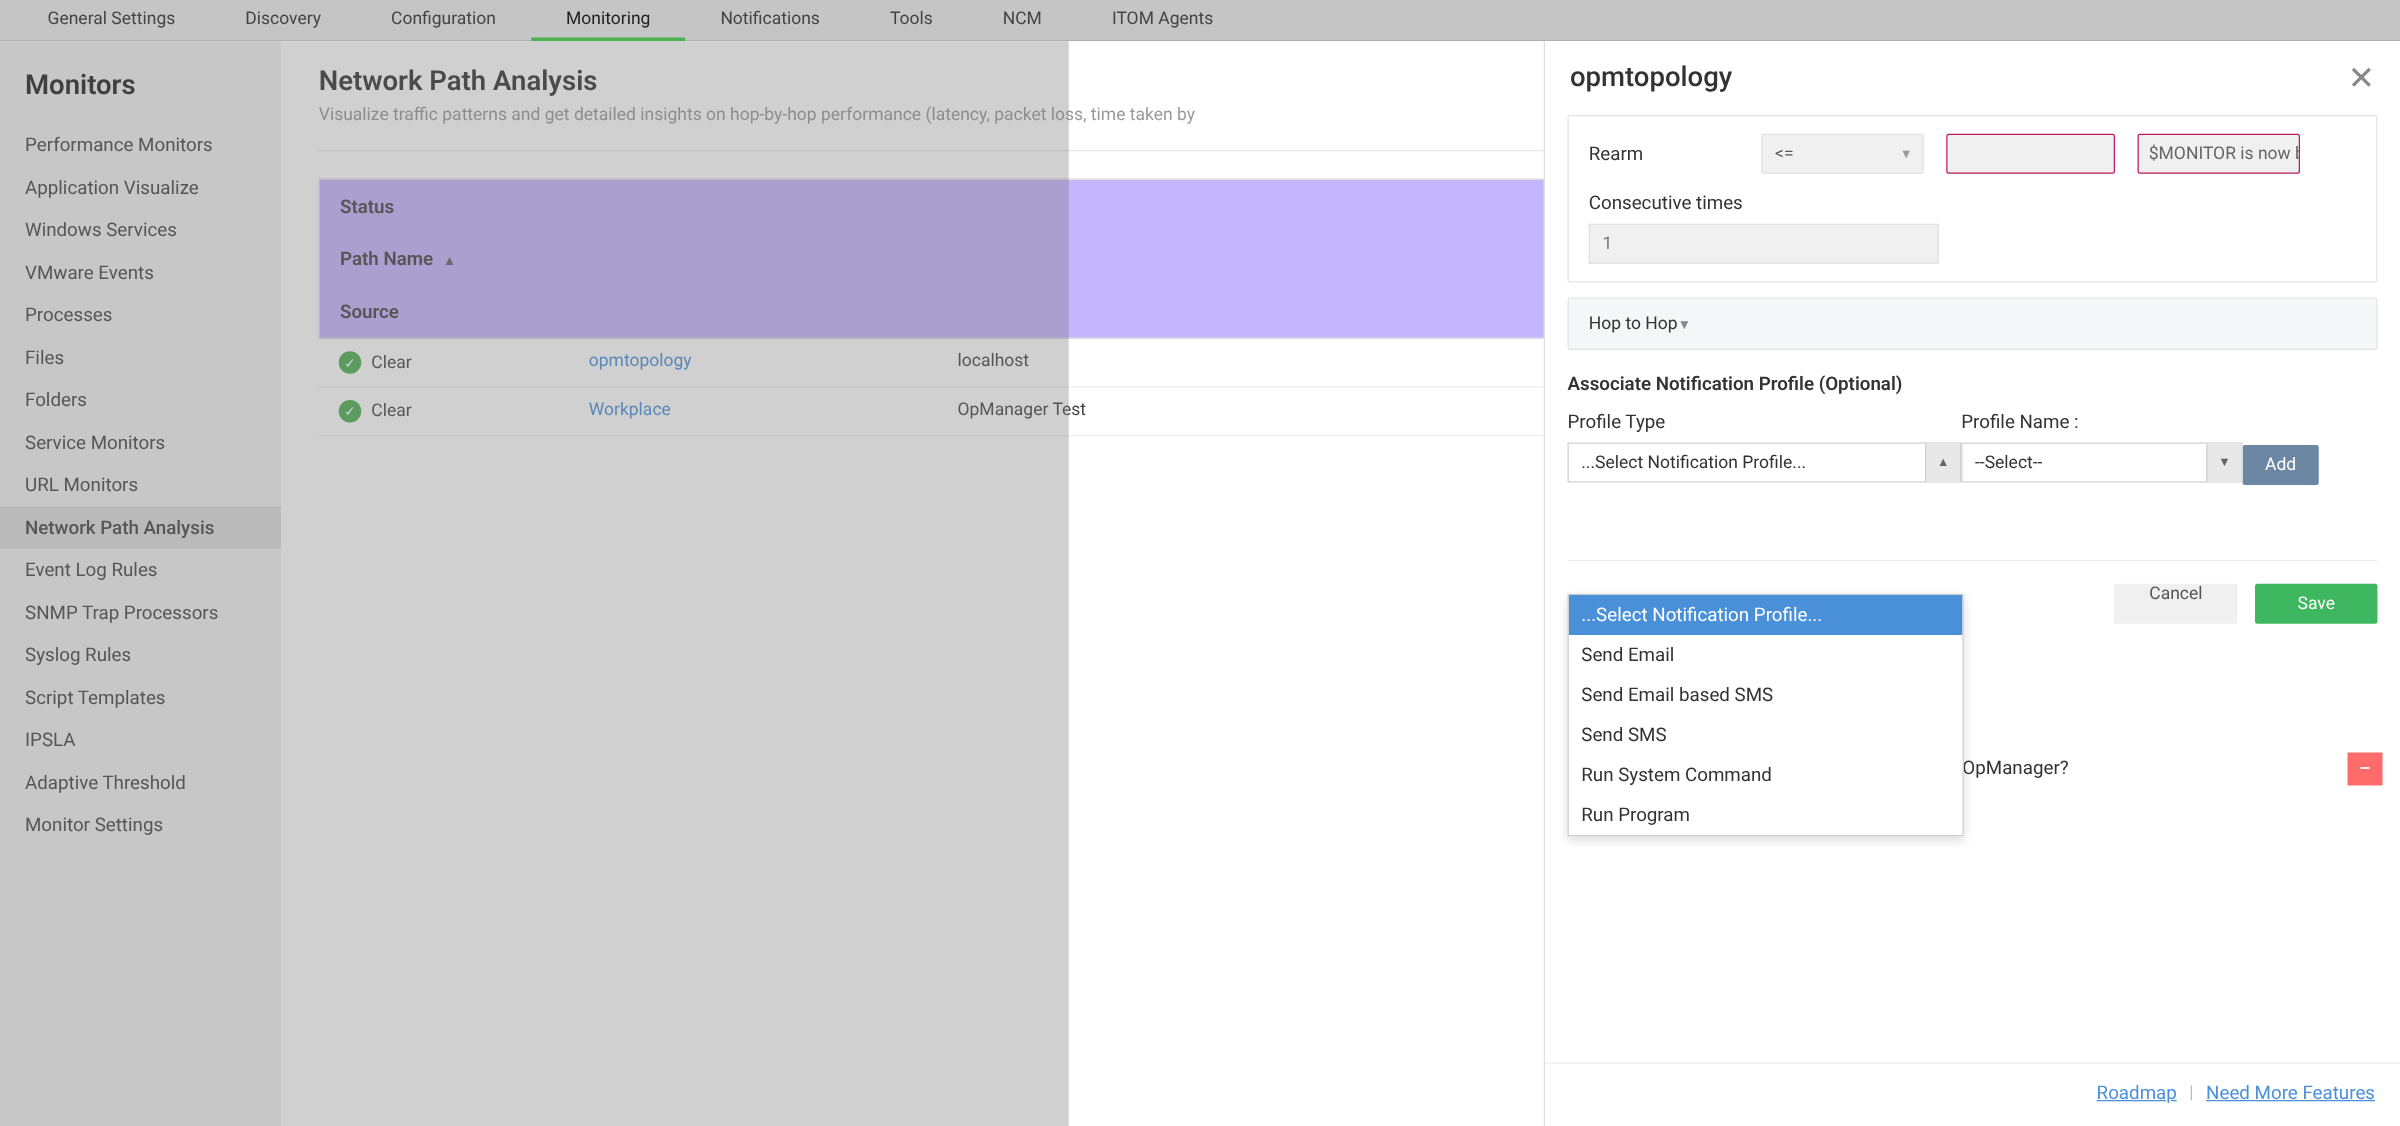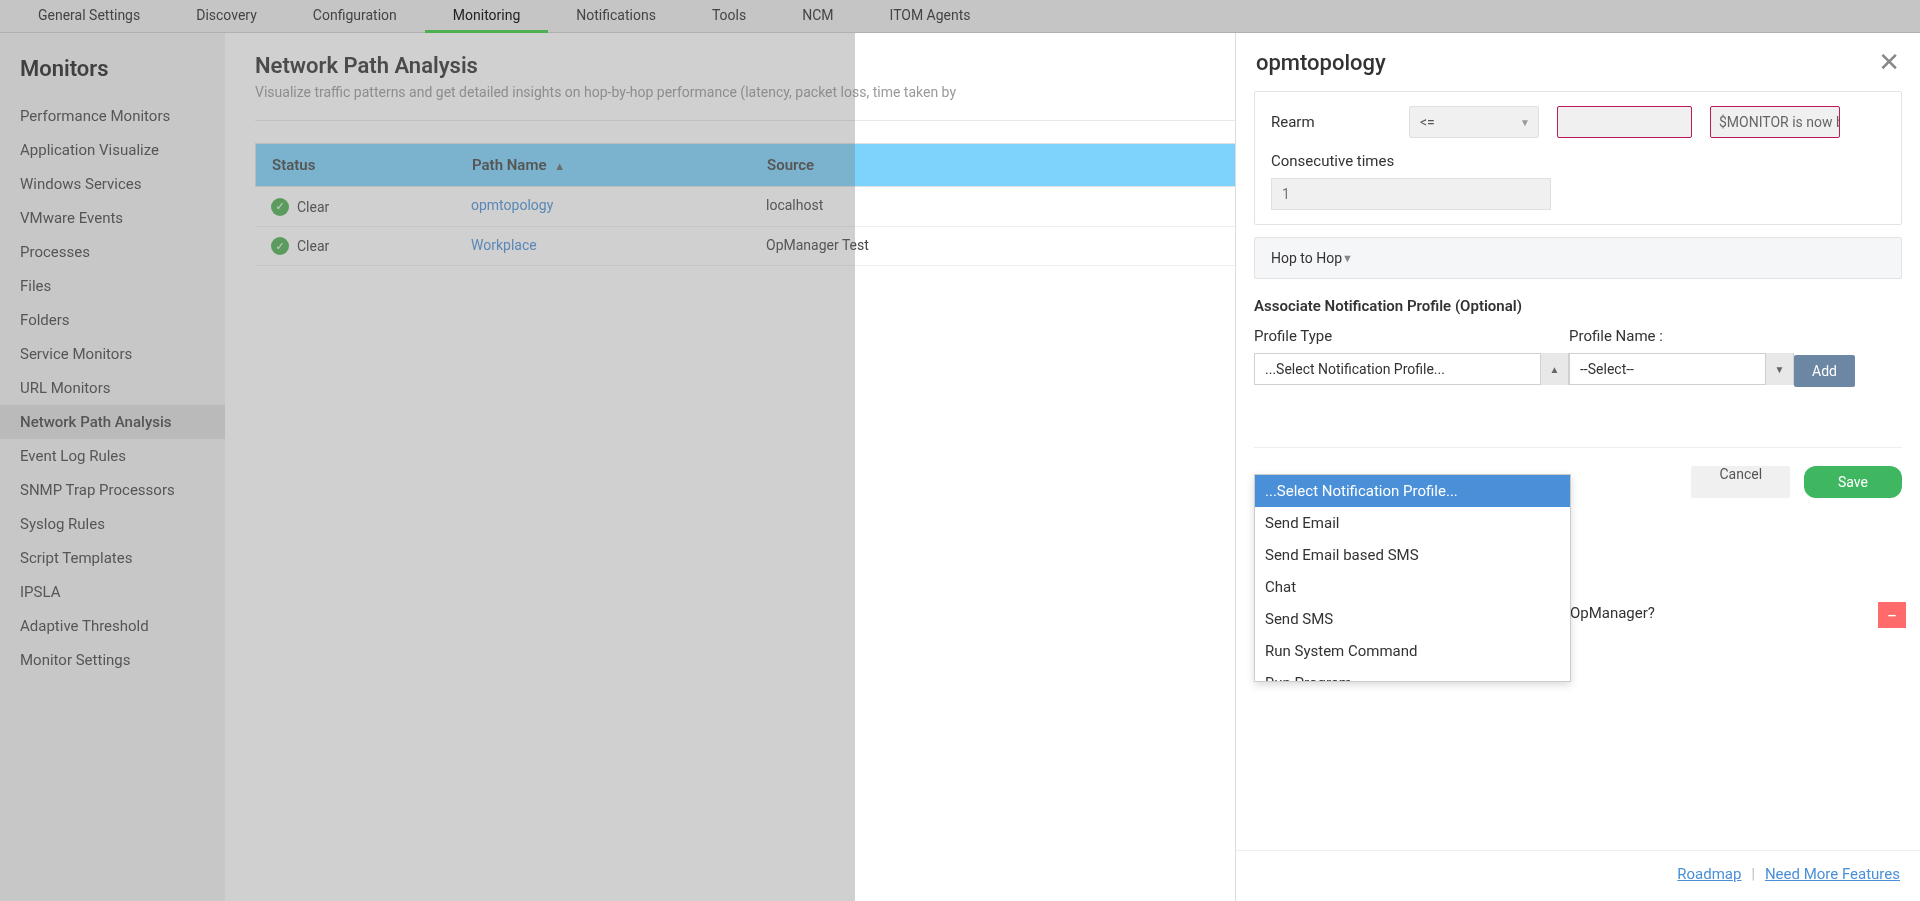--- a/index.html
+++ b/index.html
@@ -8,21 +8,21 @@
 .top-tab { padding: 7px 28px; color: #444; font-size: 14px; cursor: pointer; border-bottom: 3px solid transparent; margin-bottom: -1px; }
 .top-tab.active { border-bottom-color: #4caf50; color: #222; }
 .app-body { display: flex; height: calc(901px - 33px); }
 .sidebar { width: 225px; background: #f2f2f2; padding: 15px 0 0 0; }
 .sidebar h2 { font-size: 22px; font-weight: 600; color: #222; padding: 8px 20px 18px 20px; }
 .sidebar-item { padding: 8px 20px; color: #444; font-size: 15px; cursor: pointer; }
 .sidebar-item.active { background: #dedede; font-weight: 500; }
 .main { flex: 1; background: #fff; padding: 20px 30px; }
 .page-title { font-size: 22px; font-weight: 600; color: #333; }
 .page-sub { color: #999; font-size: 14px; margin: 6px 0 20px 0; }
-.table-head { display: flex; background: #7dd3fc; border: 1px solid #e0e0e0; }
+.table-head { display: flex; background: #c4b5fd; border: 1px solid #e0e0e0; flex-direction: column; }
 .th { padding: 12px 16px; color: #444; font-weight: 600; font-size: 15px; }
 .th-status { width: 200px; }
 .th-path { width: 295px; }
 .th-source { flex: 1; }
 .sort { margin-left: 4px; font-size: 11px; color: #666; }
 .tr { display: flex; border-bottom: 1px solid #eee; }
 .td { padding: 10px 16px; font-size: 14px; color: #444; }
 .status-ok { display: inline-flex; align-items: center; gap: 8px; }
 .ok-icon { width: 18px; height: 18px; border-radius: 50%; background: #4caf50; display: inline-flex; align-items: center; justify-content: center; color: #fff; font-size: 11px; }
 .link { color: #4a90d9; cursor: pointer; }
@@ -55,21 +55,21 @@
 .add-btn { background: #6b87a3; color: #fff; padding: 8px 18px; cursor: pointer; border-radius: 2px; font-size: 14px; margin-top: 28px; text-align: center; }
 .dropdown-menu { position: absolute; top: 383px; left: 18px; width: 317px; background: #fff; border: 1px solid #ccc; box-shadow: 0 3px 8px rgba(0,0,0,.15); z-index: 50; }
 .drop-scroll { max-height: 206px; overflow-y: auto; }
 .drop-scroll::-webkit-scrollbar { width: 10px; }
 .drop-scroll::-webkit-scrollbar-thumb { background: #bbb; }
 .drop-scroll::-webkit-scrollbar-track { background: #eee; }
 .dd-item { padding: 7px 10px; font-size: 15px; color: #333; cursor: pointer; }
 .dd-item.selected { background: #4a90d9; color: #fff; }
 .btn-row { display: flex; justify-content: flex-end; gap: 14px; padding: 18px 0; border-top: 1px solid #eee; margin-top: 60px; }
 .btn-cancel { background: #f0f0f0; color: #555; padding: 0 28px; cursor: pointer; border-radius: 2px; }
-.btn-save { background: #3fb760; color: #fff; padding: 8px 34px; cursor: pointer; border-radius: 12px; }
+.btn-save { background: #3fb760; color: #fff; padding: 8px 34px; cursor: pointer; border-radius: 2px; }
 .video-tab { border-bottom: 2px solid #4caf50; display: inline-block; padding: 4px 6px 6px 6px; margin: 40px 0 0 28px; font-size: 15px; color: #333; }
 .howto { margin: 18px 0 30px 50px; font-size: 15px; color: #333; }
 .panel-foot { display: flex; justify-content: flex-end; align-items: center; gap: 10px; padding: 14px 20px 18px 20px; border-top: 1px solid #eee; }
 .foot-link { color: #4a90d9; cursor: pointer; font-size: 15px; text-decoration: underline; }
 .foot-sep { color: #bbb; }
 .minus-box { position: fixed; right: 14px; top: 615px; transform: translateY(-50%); width: 28px; height: 26px; background: #ff6b6b; color: #fff; display: flex; align-items: center; justify-content: center; font-size: 18px; cursor: pointer; }
 .hr { border: none; border-top: 1px solid #e8e8e8; margin: 14px 0 22px 0; }
 </style>
 </head>
 <body>
@@ -187,21 +187,20 @@
         </div>
       </div>
       <div class="add-btn">Add</div>
     </div>
 
     <div class="dropdown-menu">
       <div class="drop-scroll" id="dd-list">
           <div class="dd-item selected">...Select Notification Profile...</div>
           <div class="dd-item">Send Email</div>
           <div class="dd-item">Send Email based SMS</div>
-          <div class="dd-item">Chat</div>
           <div class="dd-item">Send SMS</div>
           <div class="dd-item">Run System Command</div>
           <div class="dd-item">Run Program</div>
         </div>
     </div>
 
     <div class="btn-row">
       <div class="btn-cancel">Cancel</div>
       <div class="btn-save">Save</div>
     </div>

